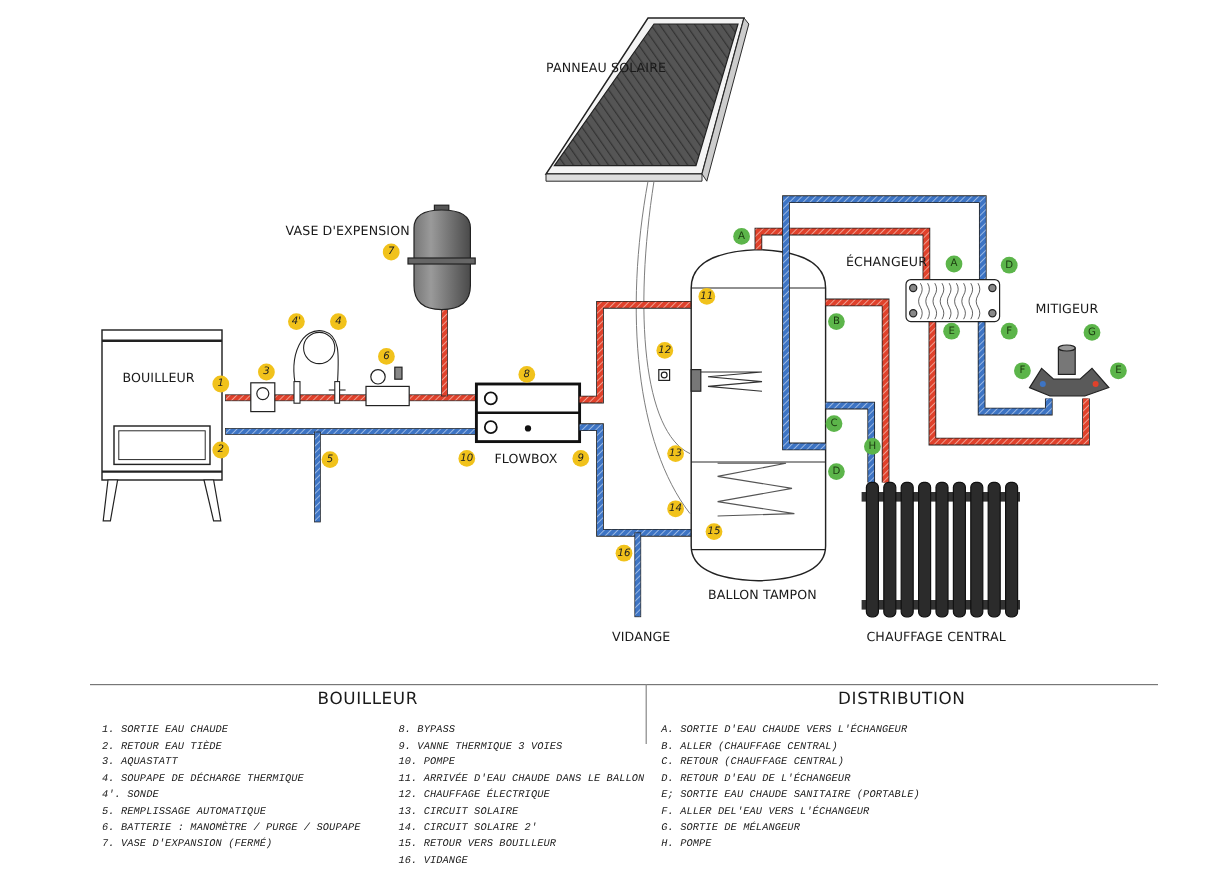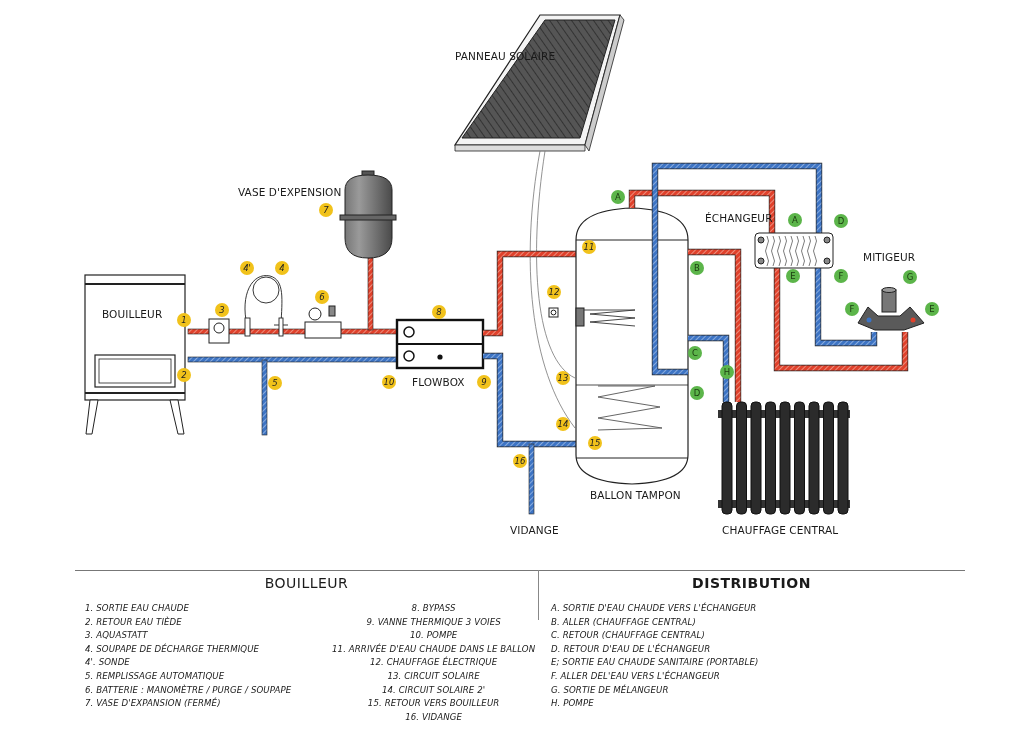--- a/index.html
+++ b/index.html
@@ -5,21 +5,21 @@
   html, body { margin:0; padding:0; background:#ffffff; }
   body { width:1024px; height:741px; position:relative; overflow:hidden; font-family:"DejaVu Sans", sans-serif; color:#1a1a1a; }
   #diagram { position:absolute; left:0; top:0; width:1024px; height:560px; }
   .lbl { font-family:"DejaVu Sans", sans-serif; font-size:10.5px; fill:#1a1a1a; letter-spacing:0.1px; }
   .num { font-family:"DejaVu Sans", sans-serif; font-size:8.5px; font-style:italic; fill:#222; text-anchor:middle; dominant-baseline:central; }
   .let { font-family:"DejaVu Sans", sans-serif; font-size:8.5px; fill:#1b3b10; text-anchor:middle; dominant-baseline:central; }
   .legend { position:absolute; left:75px; top:570px; width:890px; height:165px; }
   .legend-rule { position:absolute; left:0; top:0; width:890px; height:0; border-top:1.5px solid #777; }
   .legend-divider { position:absolute; left:463px; top:0; width:0; height:50px; border-left:1px solid #888; }
   .col-title { position:absolute; top:5px; font-size:14px; letter-spacing:0.5px; text-align:center; }
-  .items { position:absolute; top:32px; margin:0; padding:0; list-style:none; font-size:8.6px; line-height:13.6px; font-style:italic; text-transform:uppercase; letter-spacing:0.1px; }
+  .items { position:absolute; top:32px; margin:0; padding:0; list-style:none; font-size:8.6px; line-height:13.6px; font-style:italic; text-transform:uppercase; letter-spacing:0.1px;font-family:Liberation Mono, monospace; }
   .items li { white-space:nowrap; }
 </style>
 </head>
 <body>
 
 <svg id="diagram" viewBox="0 0 1024 560" xmlns="http://www.w3.org/2000/svg">
   <defs>
     <pattern id="hatchHot" width="4" height="4" patternUnits="userSpaceOnUse" patternTransform="rotate(45)">
       <rect width="4" height="4" fill="#e0412b"></rect>
       <line x1="0" y1="0" x2="0" y2="4" stroke="#f5c0b4" stroke-width="1.2"></line>
@@ -237,32 +237,32 @@
       <text x="910" y="277" class="let">G</text>
     </g>
 
   <text class="lbl" x="455" y="60">PANNEAU SOLAIRE</text>
 </svg>
 
 <div class="legend">
   <div class="legend-rule"></div>
   <div class="legend-divider"></div>
   <div class="col-title" style="left:0;width:463px;">BOUILLEUR</div>
-  <div class="col-title" style="left:463px;width:427px;font-weight:bold;">DISTRIBUTION</div>
+  <div class="col-title" style="left:463px;width:427px;">DISTRIBUTION</div>
   <ul class="items" id="prod-col1" style="left:10px;">
       <li>1. Sortie eau chaude</li>
       <li>2. Retour eau tiède</li>
       <li>3. Aquastatt</li>
       <li>4. Soupape de décharge thermique</li>
       <li>4'. Sonde</li>
       <li>5. Remplissage automatique</li>
       <li>6. Batterie : manomètre / purge / soupape</li>
       <li>7. Vase d'expansion (fermé)</li>
     </ul>
-  <ul class="items" id="prod-col2" style="left:257px;text-align:center;">
+  <ul class="items" id="prod-col2" style="left:257px;">
       <li>8. Bypass</li>
       <li>9. Vanne thermique 3 voies</li>
       <li>10. Pompe</li>
       <li>11. Arrivée d'eau chaude dans le ballon</li>
       <li>12. Chauffage électrique</li>
       <li>13. Circuit solaire</li>
       <li>14. Circuit solaire 2'</li>
       <li>15. Retour vers bouilleur</li>
       <li>16. Vidange</li>
     </ul>

